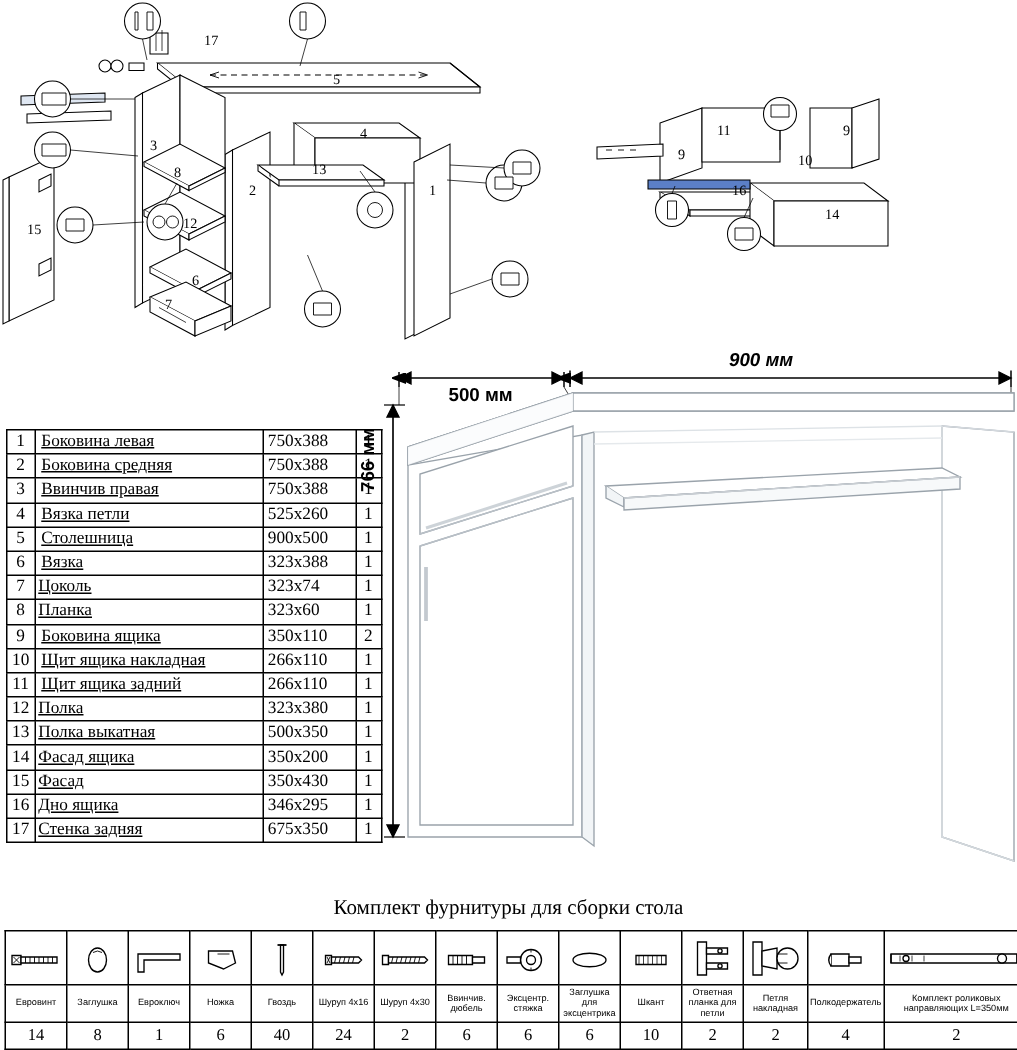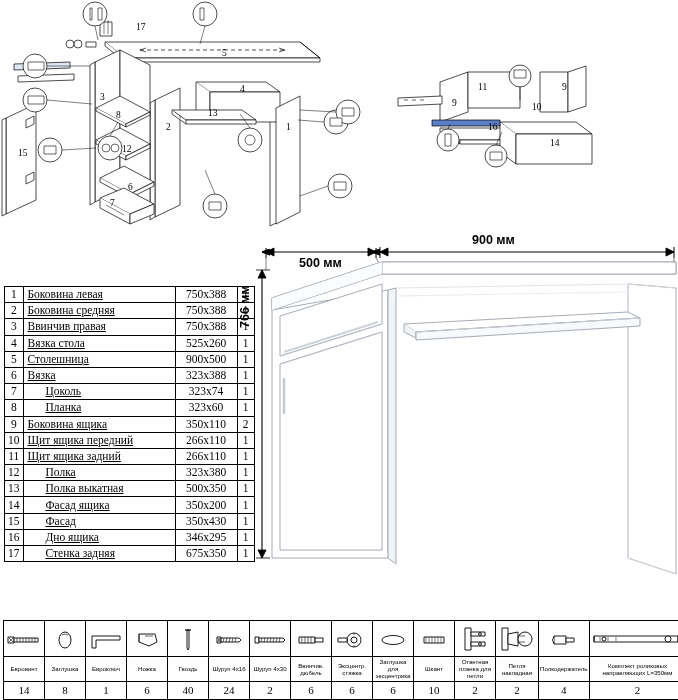--- a/index.html
+++ b/index.html
@@ -28,37 +28,37 @@
   }
   .parts-table td {
     border: 1px solid #000;
     padding: 0px 3px;
     height: 16.2px;
     line-height: 15px;
     white-space: nowrap;
   }
   .parts-table td.num { width: 17px; text-align: center; }
   .parts-table td.nm  { width: 152px; text-align: left; padding-left: 4px; text-decoration: underline; }
-  .parts-table td.nm.ind { padding-left: 22px; }
-  .parts-table td.dim { width: 62px; text-align: center; }
+  .parts-table td.nm.ind { padding-left: 2px; }
+  .parts-table td.dim { width: 62px; }
   .parts-table td.qty { width: 17px; text-align: center; }
 
   
   .desk-wrap { position: absolute; left: 236px; top: 228px; width: 442px; height: 360px; }
   .desk-wrap svg { position:absolute; left:0; top:0; }
 
   .dim-label {
     position: absolute;
     font-family: "Liberation Sans", sans-serif;
     font-weight: bold;
     font-size: 12.5px;
     color: #000;
   }
   .dim-500 { left: 63px; top: 8px; margin-top: 20px; }
-  .dim-900 { left: 236px; top: 5px; }
+  .dim-900 { left: 250px; top: 5px; font-style: italic; }
   .dim-766 { left: 2px; top: 100px; transform: rotate(-90deg); transform-origin: left top; white-space: nowrap; }
 
   
   .hw-title {
     position: absolute; left: 0; top: 598px; width: 678px;
     text-align: center;
     font-family: "Liberation Serif", serif;
     font-size: 14px;
     font-weight: normal;
   }
@@ -271,21 +271,21 @@
           <td class="qty">1</td>
         </tr>
         <tr>
           <td class="num">3</td>
           <td class="nm">Ввинчив правая</td>
           <td class="dim">750x388</td>
           <td class="qty">1</td>
         </tr>
         <tr>
           <td class="num">4</td>
-          <td class="nm">Вязка стола</td>
+          <td class="nm">Вязка петли</td>
           <td class="dim">525x260</td>
           <td class="qty">1</td>
         </tr>
         <tr>
           <td class="num">5</td>
           <td class="nm">Столешница</td>
           <td class="dim">900x500</td>
           <td class="qty">1</td>
         </tr>
         <tr>
@@ -307,21 +307,21 @@
           <td class="qty">1</td>
         </tr>
         <tr>
           <td class="num">9</td>
           <td class="nm">Боковина ящика</td>
           <td class="dim">350x110</td>
           <td class="qty">2</td>
         </tr>
         <tr>
           <td class="num">10</td>
-          <td class="nm">Щит ящика передний</td>
+          <td class="nm">Щит ящика накладная</td>
           <td class="dim">266x110</td>
           <td class="qty">1</td>
         </tr>
         <tr>
           <td class="num">11</td>
           <td class="nm">Щит ящика задний</td>
           <td class="dim">266x110</td>
           <td class="qty">1</td>
         </tr>
         <tr>
@@ -437,20 +437,21 @@
       <g>
         <path d="M36,70 L146,34 L146,46 L36,82 Z" fill="#fbfcfd" opacity="0.9"></path>
       </g>
     </svg>
 
     <div class="dim-label dim-500">500 мм</div>
     <div class="dim-label dim-900">900 мм</div>
     <div class="dim-label dim-766">766 мм</div>
   </div>
 
+  <div class="hw-title">Комплект фурнитуры для сборки стола</div>
   <table class="hw-table">
     <tbody>
       <tr class="icons" id="hw-icons">
           <td>
             <svg class="hw-icon" width="40" height="30" viewBox="0 0 40 30">
               <g stroke="#000" fill="none" stroke-width="0.9">
                 <path d="M4,13 L4,19 L10,19 L10,13 Z" fill="#fff"></path>
                 <path d="M10,14 L34,14 L34,18 L10,18 Z" fill="#fff"></path>
                 <path d="M13,14 L13,18 M16,14 L16,18 M19,14 L19,18 M22,14 L22,18 M25,14 L25,18 M28,14 L28,18 M31,14 L31,18" stroke-width="0.6"></path>
                 <path d="M5,14 L9,18 M5,18 L9,14" stroke-width="0.6"></path>

